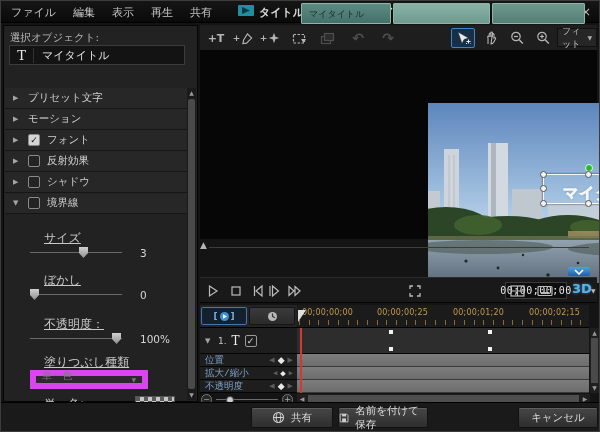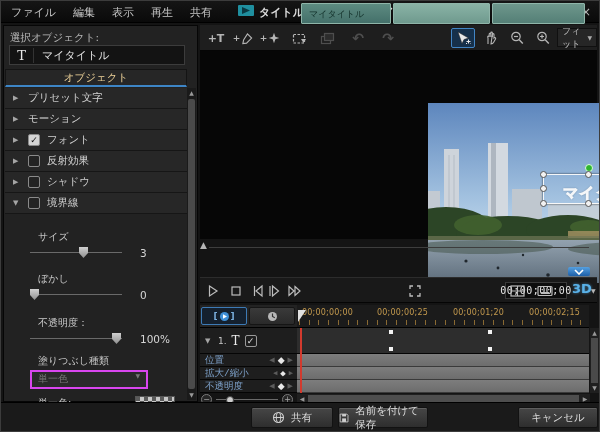--- a/index.html
+++ b/index.html
@@ -26,26 +26,26 @@
   .obj-glyph{width:24px;text-align:center;font-family:"DejaVu Serif","Liberation Serif",serif;font-size:13px;color:#e8e8e8;border-right:1px solid #333;}
   .obj-name{padding-left:8px;font-size:11px;color:#e4e4e4;}
   .tabs{position:absolute;left:1px;top:43px;width:182px;height:18px;display:flex;gap:1px;}
   .tab{flex:1;display:flex;align-items:center;justify-content:center;font-size:10.5px;background:linear-gradient(#454545,#323232);color:#b4b4b4;border:1px solid #141414;cursor:default;}
   .tab.active{background:#262626;color:#f0d49a;border-bottom:2px solid #3d85c6;}
   .plist{position:absolute;left:1px;top:62px;width:184px;}
   .prow{height:21px;background:#272727;border-bottom:1px solid #161616;display:flex;align-items:center;gap:7px;padding-left:8px;font-size:10.5px;color:#d2d2d2;}
   .tri{font-size:7px;color:#a5a5a5;width:8px;}
   .cb{width:12px;height:12px;border:1px solid #8a8a8a;background:#232323;border-radius:2px;display:flex;align-items:center;justify-content:center;font-size:9px;color:#111;}
   .cb.checked{background:#d4d4d4;}
-  .ctl-label{position:absolute;left:34px;font-size:10px;color:#c9c9c9;}
+  .ctl-label{position:absolute;left:40px;font-size:12px;color:#c9c9c9;text-decoration:underline;}
   .slider{position:absolute;left:26px;width:92px;height:11px;}
   .slider .trk{position:absolute;left:0;right:0;top:5px;height:1px;background:#6a6a6a;}
   .slider .th{position:absolute;top:0;width:9px;height:11px;background:linear-gradient(#d0d0d0,#8f8f8f);clip-path:polygon(0 0,100% 0,100% 55%,50% 100%,0 55%);}
   .ctl-val{position:absolute;left:136px;width:45px;font-size:10.5px;color:#d6d6d6;}
-  .dropdown{position:absolute;left:26px;top:344px;width:118px;height:19px;background:#2a2a2a;border:2px solid #d946ef;display:flex;align-items:flex-start;justify-content:space-between;padding:0 6px;font-size:10px;color:#787878;}
+  .dropdown{position:absolute;left:26px;top:344px;width:118px;height:19px;background:#2a2a2a;border:6px solid #d946ef;display:flex;align-items:flex-end;justify-content:space-between;padding:0 6px;font-size:10px;color:#787878;}
   .swatch{position:absolute;left:131px;top:370px;width:40px;height:8px;border:1px solid #555;
     background:repeating-conic-gradient(#c8c8c8 0% 25%, #5a5a5a 0% 50%);background-size:8px 8px;}
   .vsb{position:absolute;right:1px;top:62px;bottom:1px;width:9px;background:#1a1a1a;}
   .vsb .thumb{position:absolute;left:1px;right:1px;top:11px;bottom:11px;background:#4a4a4a;border-radius:2px;}
   .sb-arrow{position:absolute;left:0;right:0;height:10px;font-size:6px;color:#999;text-align:center;line-height:10px;cursor:default;}
 
   
   .toolbar{position:absolute;left:199px;top:24px;right:2px;height:26px;background:#1e1e1e;border-bottom:1px solid #050505;}
   .ib{position:absolute;top:3px;width:24px;height:20px;display:flex;align-items:center;justify-content:center;color:#b5b5b5;font-size:11px;font-weight:bold;}
   .ib svg{display:block;}
@@ -139,23 +139,20 @@
     </div>
   </div>
 
   <div class="left-panel">
     <div class="sel-label">選択オブジェクト:</div>
     <div class="obj-box">
       <span class="obj-glyph">T</span>
       <span class="obj-name">マイタイトル</span>
     </div>
     <div class="tabs">
-      <div class="tab active">
-          <span>オブジェクト</span>
-        </div>
     </div>
 
     <div class="plist">
       <div class="prow">
         <span class="tri">▶</span>
         <span>プリセット文字</span>
       </div>
       <div class="prow">
         <span class="tri">▶</span>
         <span>モーション</span>

